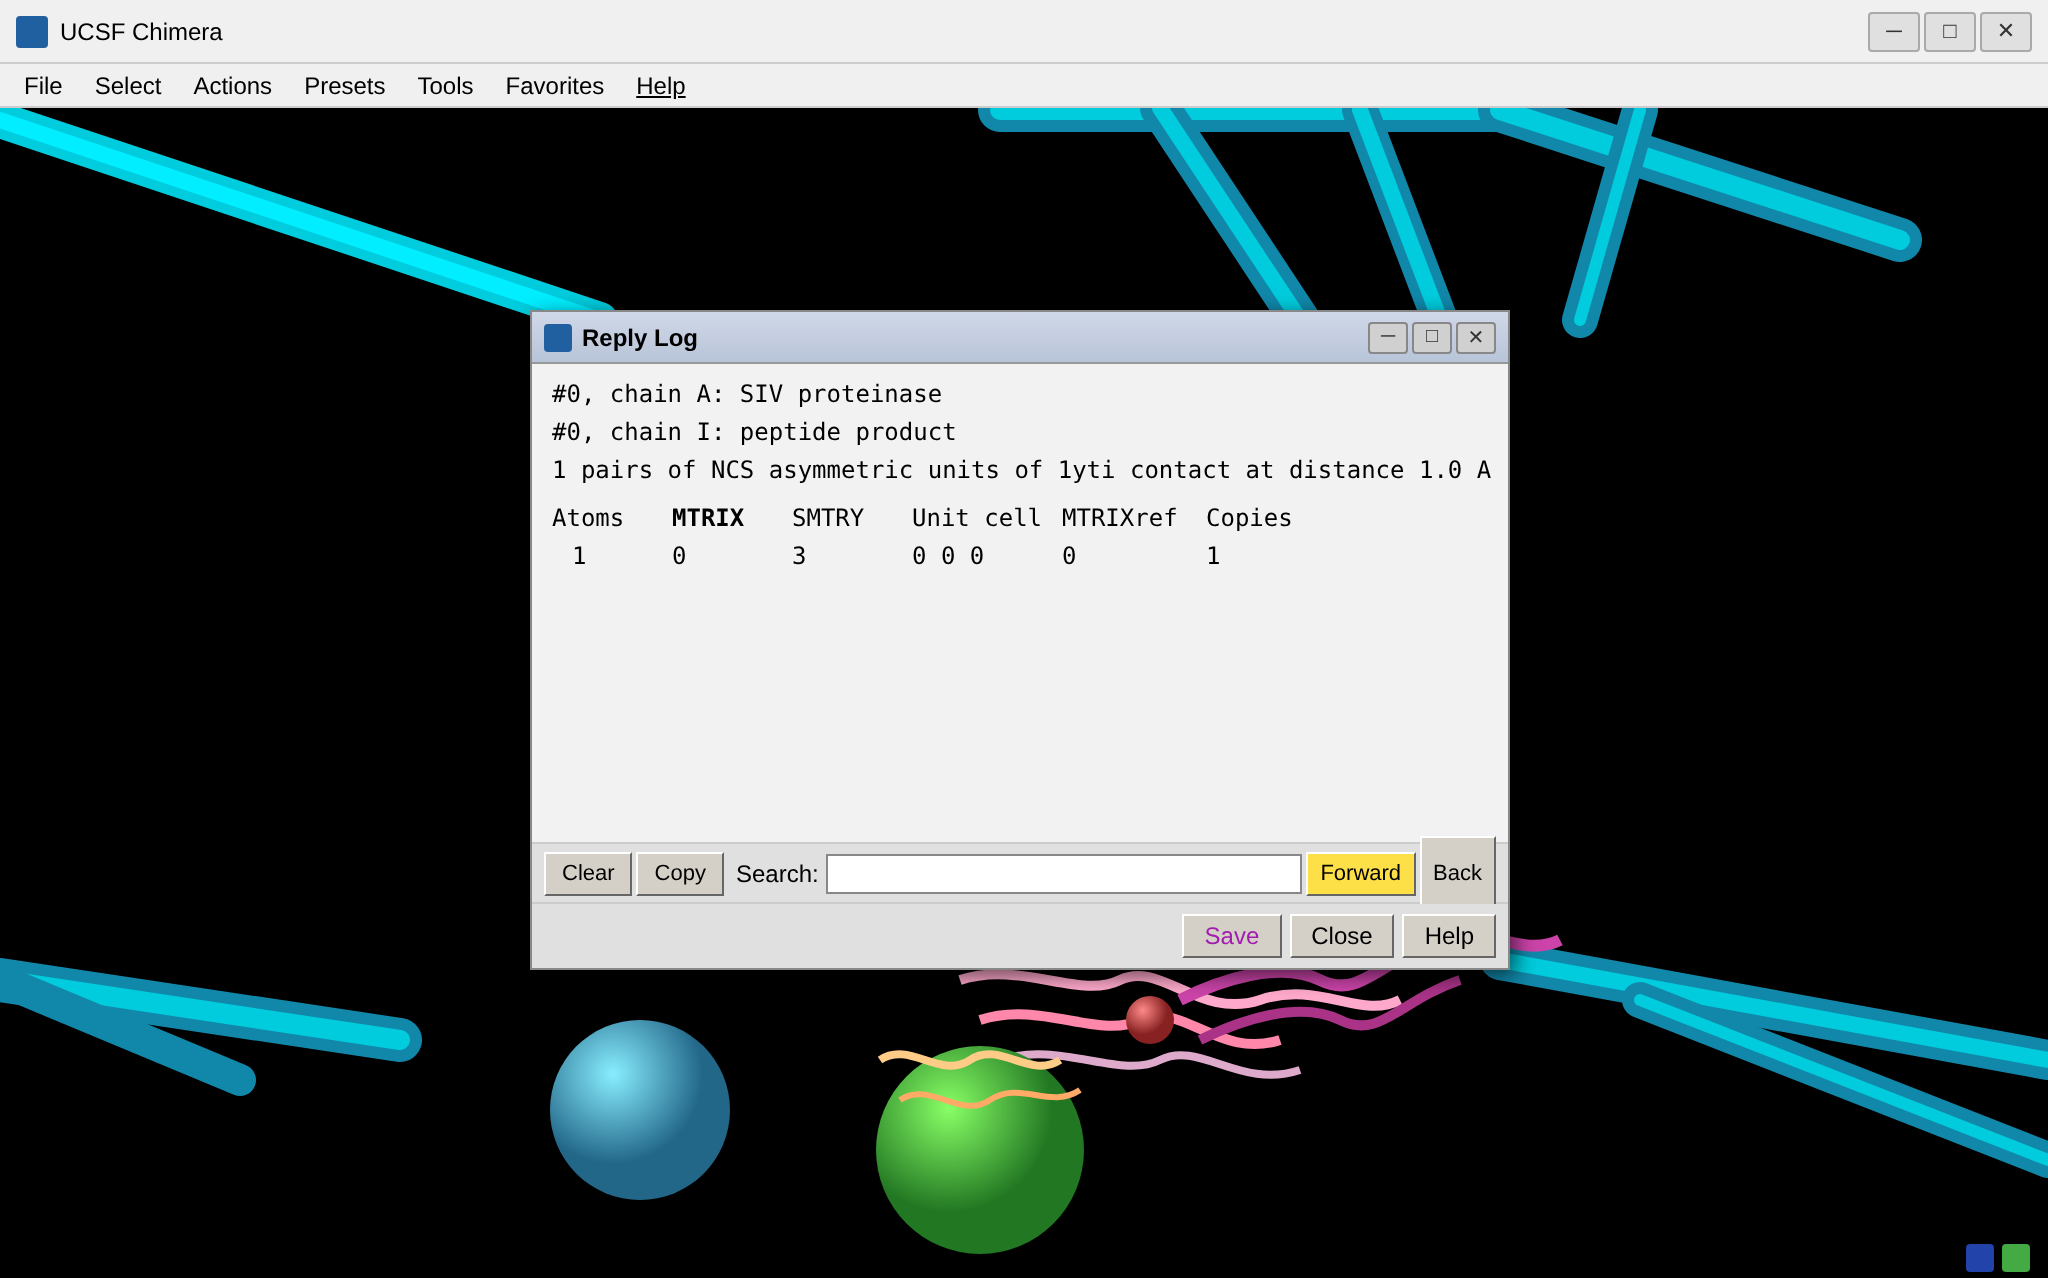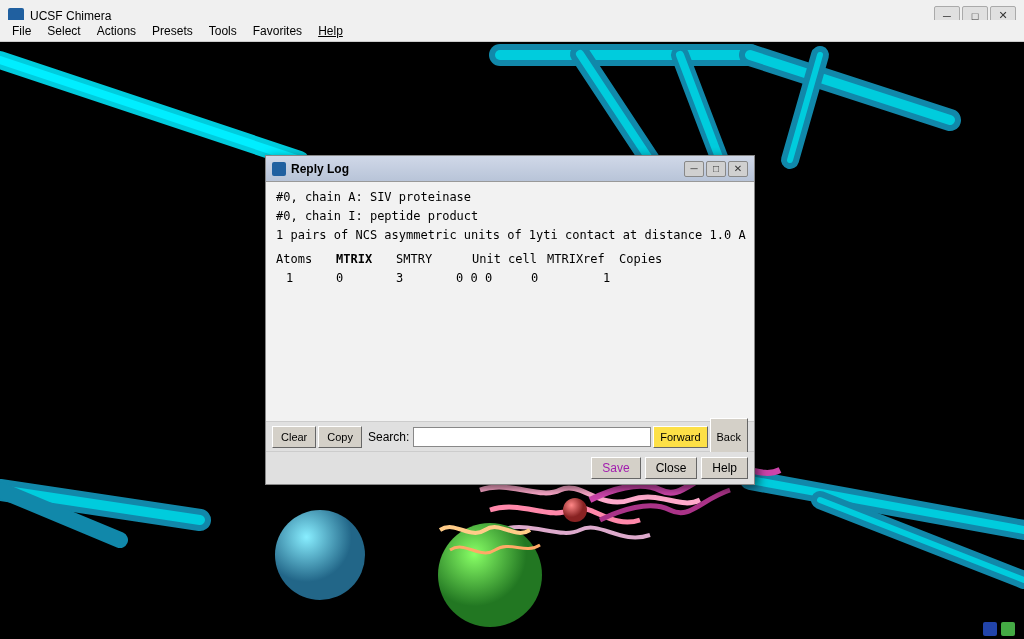--- a/index.html
+++ b/index.html
@@ -221,21 +221,21 @@
 <div id="titlebar" style="position:absolute;top:0;left:0;width:100%;height:32px;background:#f0f0f0;border-bottom:1px solid #ccc;display:flex;align-items:center;padding:0 8px;z-index:50;">
   <div id="titlebar-icon" style="width:16px;height:16px;margin-right:6px;background:#2060a0;border-radius:2px;flex-shrink:0;"></div>
   <span style="flex:1;font-size:12px;color:#000;">UCSF Chimera</span>
   <div style="display:flex;gap:2px;">
     <button class="title-btn" style="width:26px;height:20px;background:#e0e0e0;border:1px solid #aaa;border-radius:2px;cursor:pointer;font-size:11px;">─</button>
     <button class="title-btn" style="width:26px;height:20px;background:#e0e0e0;border:1px solid #aaa;border-radius:2px;cursor:pointer;font-size:11px;">□</button>
     <button class="title-btn close-btn" style="width:26px;height:20px;background:#e0e0e0;border:1px solid #aaa;border-radius:2px;cursor:pointer;font-size:11px;">✕</button>
   </div>
 </div>
 
-<div id="menubar" style="position:absolute;top:20px;left:0;width:100%;height:22px;background:#f0f0f0;border-bottom:1px solid #ccc;display:flex;align-items:center;padding:0 4px;z-index:50;">
+<div id="menubar" style="position:absolute;top:32px;left:0;width:100%;height:22px;background:#f0f0f0;border-bottom:1px solid #ccc;display:flex;align-items:center;padding:0 4px;z-index:50;">
   <span class="menu-item">File</span>
   <span class="menu-item">Select</span>
   <span class="menu-item">Actions</span>
   <span class="menu-item">Presets</span>
   <span class="menu-item">Tools</span>
   <span class="menu-item">Favorites</span>
   <span class="menu-item" style="text-decoration:underline;">Help</span>
 </div>
 
 <div id="reply-log" style="position:absolute;top:155px;left:265px;width:490px;height:330px;background:#e8e8e8;border:1px solid #888;box-shadow:3px 3px 10px rgba(0,0,0,0.6);z-index:100;display:flex;">
@@ -251,21 +251,21 @@
   <div style="flex:1;background:#f2f2f2;overflow-y:auto;padding:6px 10px;font-family:monospace;font-size:12px;color:#000;border-bottom:1px solid #ccc;">
     <span class="log-line" style="display:block;white-space:pre;line-height:1.6;">#0, chain A: SIV proteinase</span>
     <span class="log-line" style="display:block;white-space:pre;line-height:1.6;">#0, chain I: peptide product</span>
     <span class="log-line" style="display:block;white-space:pre;line-height:1.6;">1 pairs of NCS asymmetric units of 1yti contact at distance 1.0 A</span>
 
     <div style="margin-top:4px;">
       <div style="display:flex;font-family:monospace;font-size:12px;line-height:1.6;">
         <span style="width:60px;">Atoms</span>
         <span style="width:60px;font-weight:bold;">MTRIX</span>
         <span style="width:60px;">SMTRY</span>
-        <span style="width:75px;margin-left:16px;">Unit cell</span>
+        <span style="width:75px;">Unit cell</span>
         <span style="width:72px;">MTRIXref</span>
         <span style="width:60px;">Copies</span>
       </div>
       <div style="display:flex;font-family:monospace;font-size:12px;line-height:1.6;padding-left:10px;">
         <span style="width:50px;">1</span>
         <span style="width:60px;">0</span>
         <span style="width:60px;">3</span>
         <span style="width:75px;">0 0 0</span>
         <span style="width:72px;">0</span>
         <span style="width:60px;">1</span>

